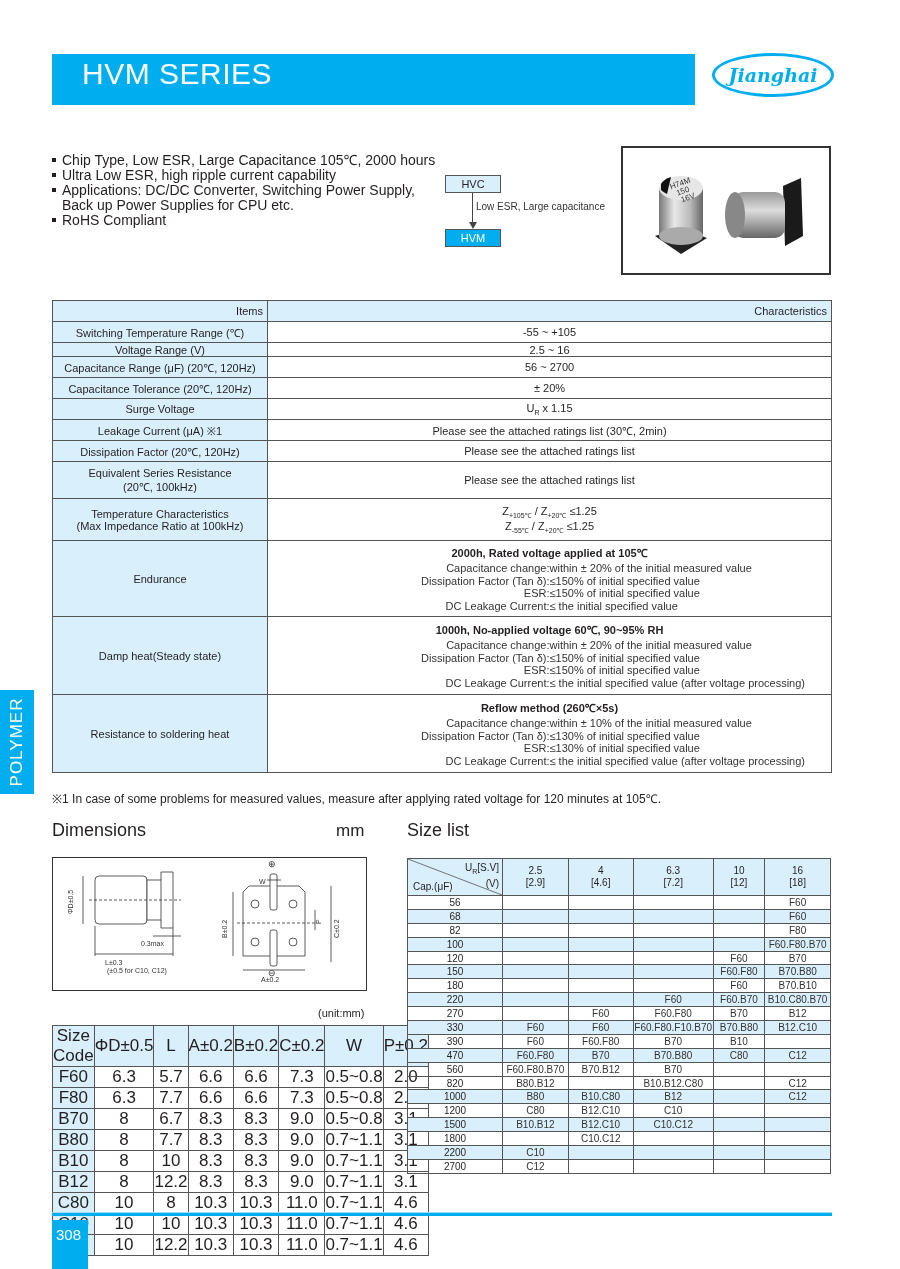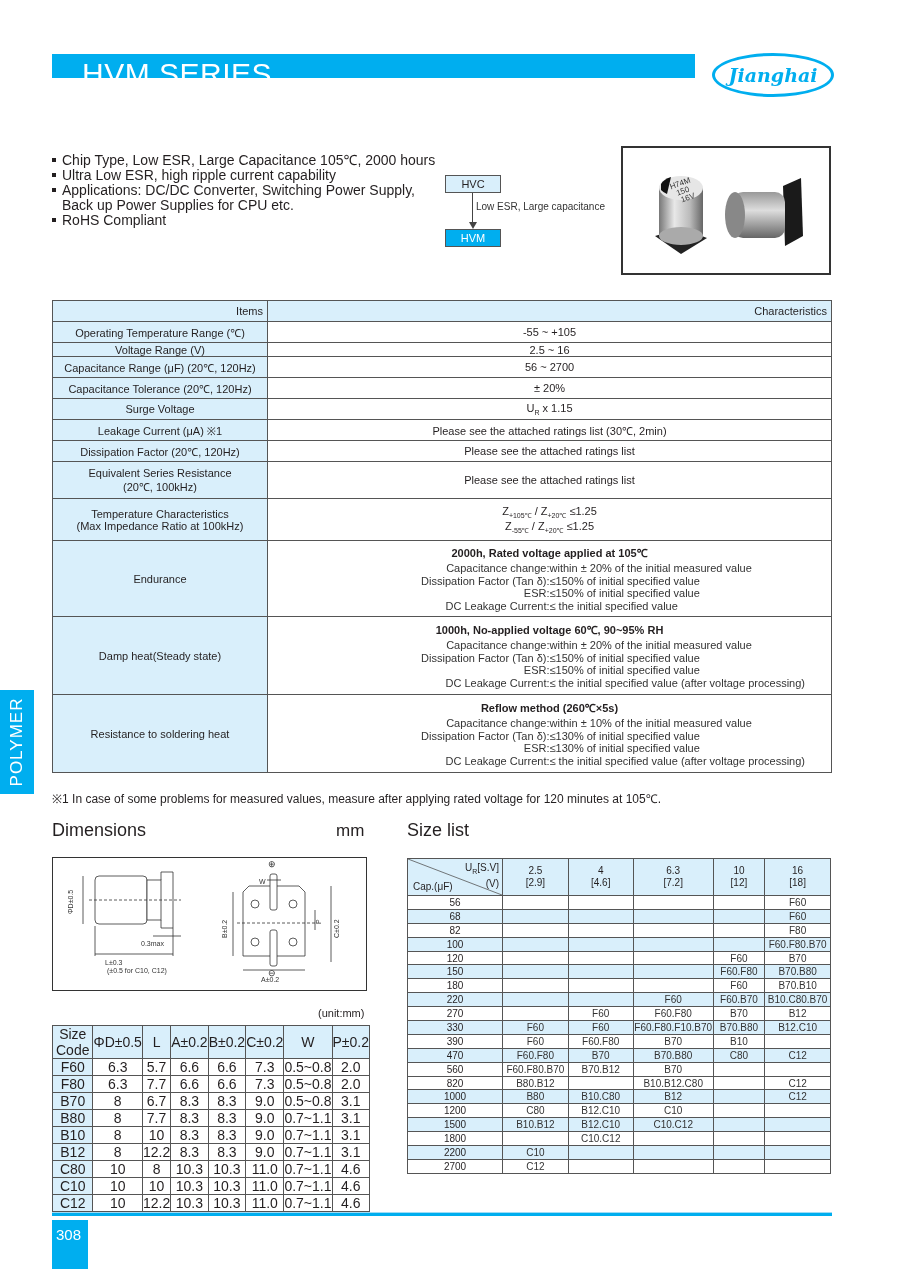--- a/index.html
+++ b/index.html
@@ -1,21 +1,21 @@
 <!DOCTYPE html>
 <html><head>
 <meta charset="utf-8">
 <style>
   * { box-sizing: border-box; margin: 0; padding: 0; }
   body { width: 900px; height: 1269px; background: #fff; position: relative; font-family: "Liberation Sans", sans-serif; color: #231f20; overflow: hidden; }
   .abs { position: absolute; }
   .blue { background: #00aeef; }
 
   
-  #title-bar { left: 52px; top: 54px; width: 643px; height: 24px; }
+  #title-bar { left: 52px; top: 54px; width: 643px; height: 51px; }
   #title-bar span { position: absolute; left: 30px; top: 3px; color: #fff; font-size: 30px; letter-spacing: 0.5px; }
   #logo { left: 712px; top: 53px; width: 122px; height: 44px; border: 3px solid #00aeef; border-radius: 50%; display:flex; align-items:center; justify-content:center; color:#00aeef; font-family: "DejaVu Serif", serif; font-style: italic; font-weight: bold; font-size: 19px; }
 
   
   #features { left: 52px; top: 153px; font-size: 14px; line-height: 15px; }
   #features li { list-style: none; position: relative; padding-left: 10px; }
   #features li::before { content: ""; position: absolute; left: 0; top: 5px; width: 4px; height: 4px; background: #231f20; }
 
   
   .flowbox { width: 56px; height: 18px; font-size: 11px; text-align: center; line-height: 16px; border: 1px solid #555; }
@@ -44,21 +44,21 @@
   #side-tab { left: 0; top: 690px; width: 34px; height: 104px; }
   #side-tab span { position: absolute; left: 50%; top: 50%; transform: translate(-50%,-50%) rotate(-90deg); color: #fff; font-size: 17px; white-space: nowrap; letter-spacing: 1px; }
 
   
   .section-title { font-size: 18px; }
   #dim-title { left: 52px; top: 820px; }
   #dim-unit-top { left: 336px; top: 821px; font-size: 17px; }
   #dim-figure { left: 52px; top: 857px; width: 315px; height: 134px; border: 1px solid #333; }
   #unit-mm { left: 318px; top: 1007px; font-size: 11px; }
 
-  #dimtab { left: 52px; top: 1025px; width: 318px; border-collapse: collapse; font-size: 14px; }
+  #dimtab { left: 52px; top: 1025px; width: 318px; border-collapse: collapse; font-size: 17px; }
   #dimtab td, #dimtab th { border: 1px solid #555; text-align: center; height: 14.6px; font-weight: normal; padding: 0; }
   #dimtab th { background: #d9effb; }
   #dimtab td.code { background: #d9effb; }
 
   
   #size-title { left: 407px; top: 820px; }
   #sizetab { left: 407px; top: 858px; width: 424px; border-collapse: collapse; font-size: 10px; }
   #sizetab td { border: 1px solid #555; text-align: center; height: 13.9px; padding: 0; color:#333; }
   #sizetab td.cap { color: #231f20; }
   #sizetab tr.hdr td { background: #d9effb; height: 36px; line-height: 12px; color:#231f20; }
@@ -124,21 +124,21 @@
   </svg>
 </div>
 
 <table id="spec" class="abs">
   <tbody>
       <tr class="hdr">
     <td class="item">Items</td>
     <td>Characteristics</td>
   </tr>
   <tr style="height:21px">
-    <td class="item">Operating Temperature Range (℃)</td>
+    <td class="item">Switching Temperature Range (℃)</td>
     <td>-55 ~ +105</td>
   </tr>
   <tr style="height:14px">
     <td class="item">Voltage Range (V)</td>
     <td>2.5 ~ 16</td>
   </tr>
   <tr style="height:21px">
     <td class="item">Capacitance Range (μF) (20℃, 120Hz)</td>
     <td>56 ~ 2700</td>
   </tr>

